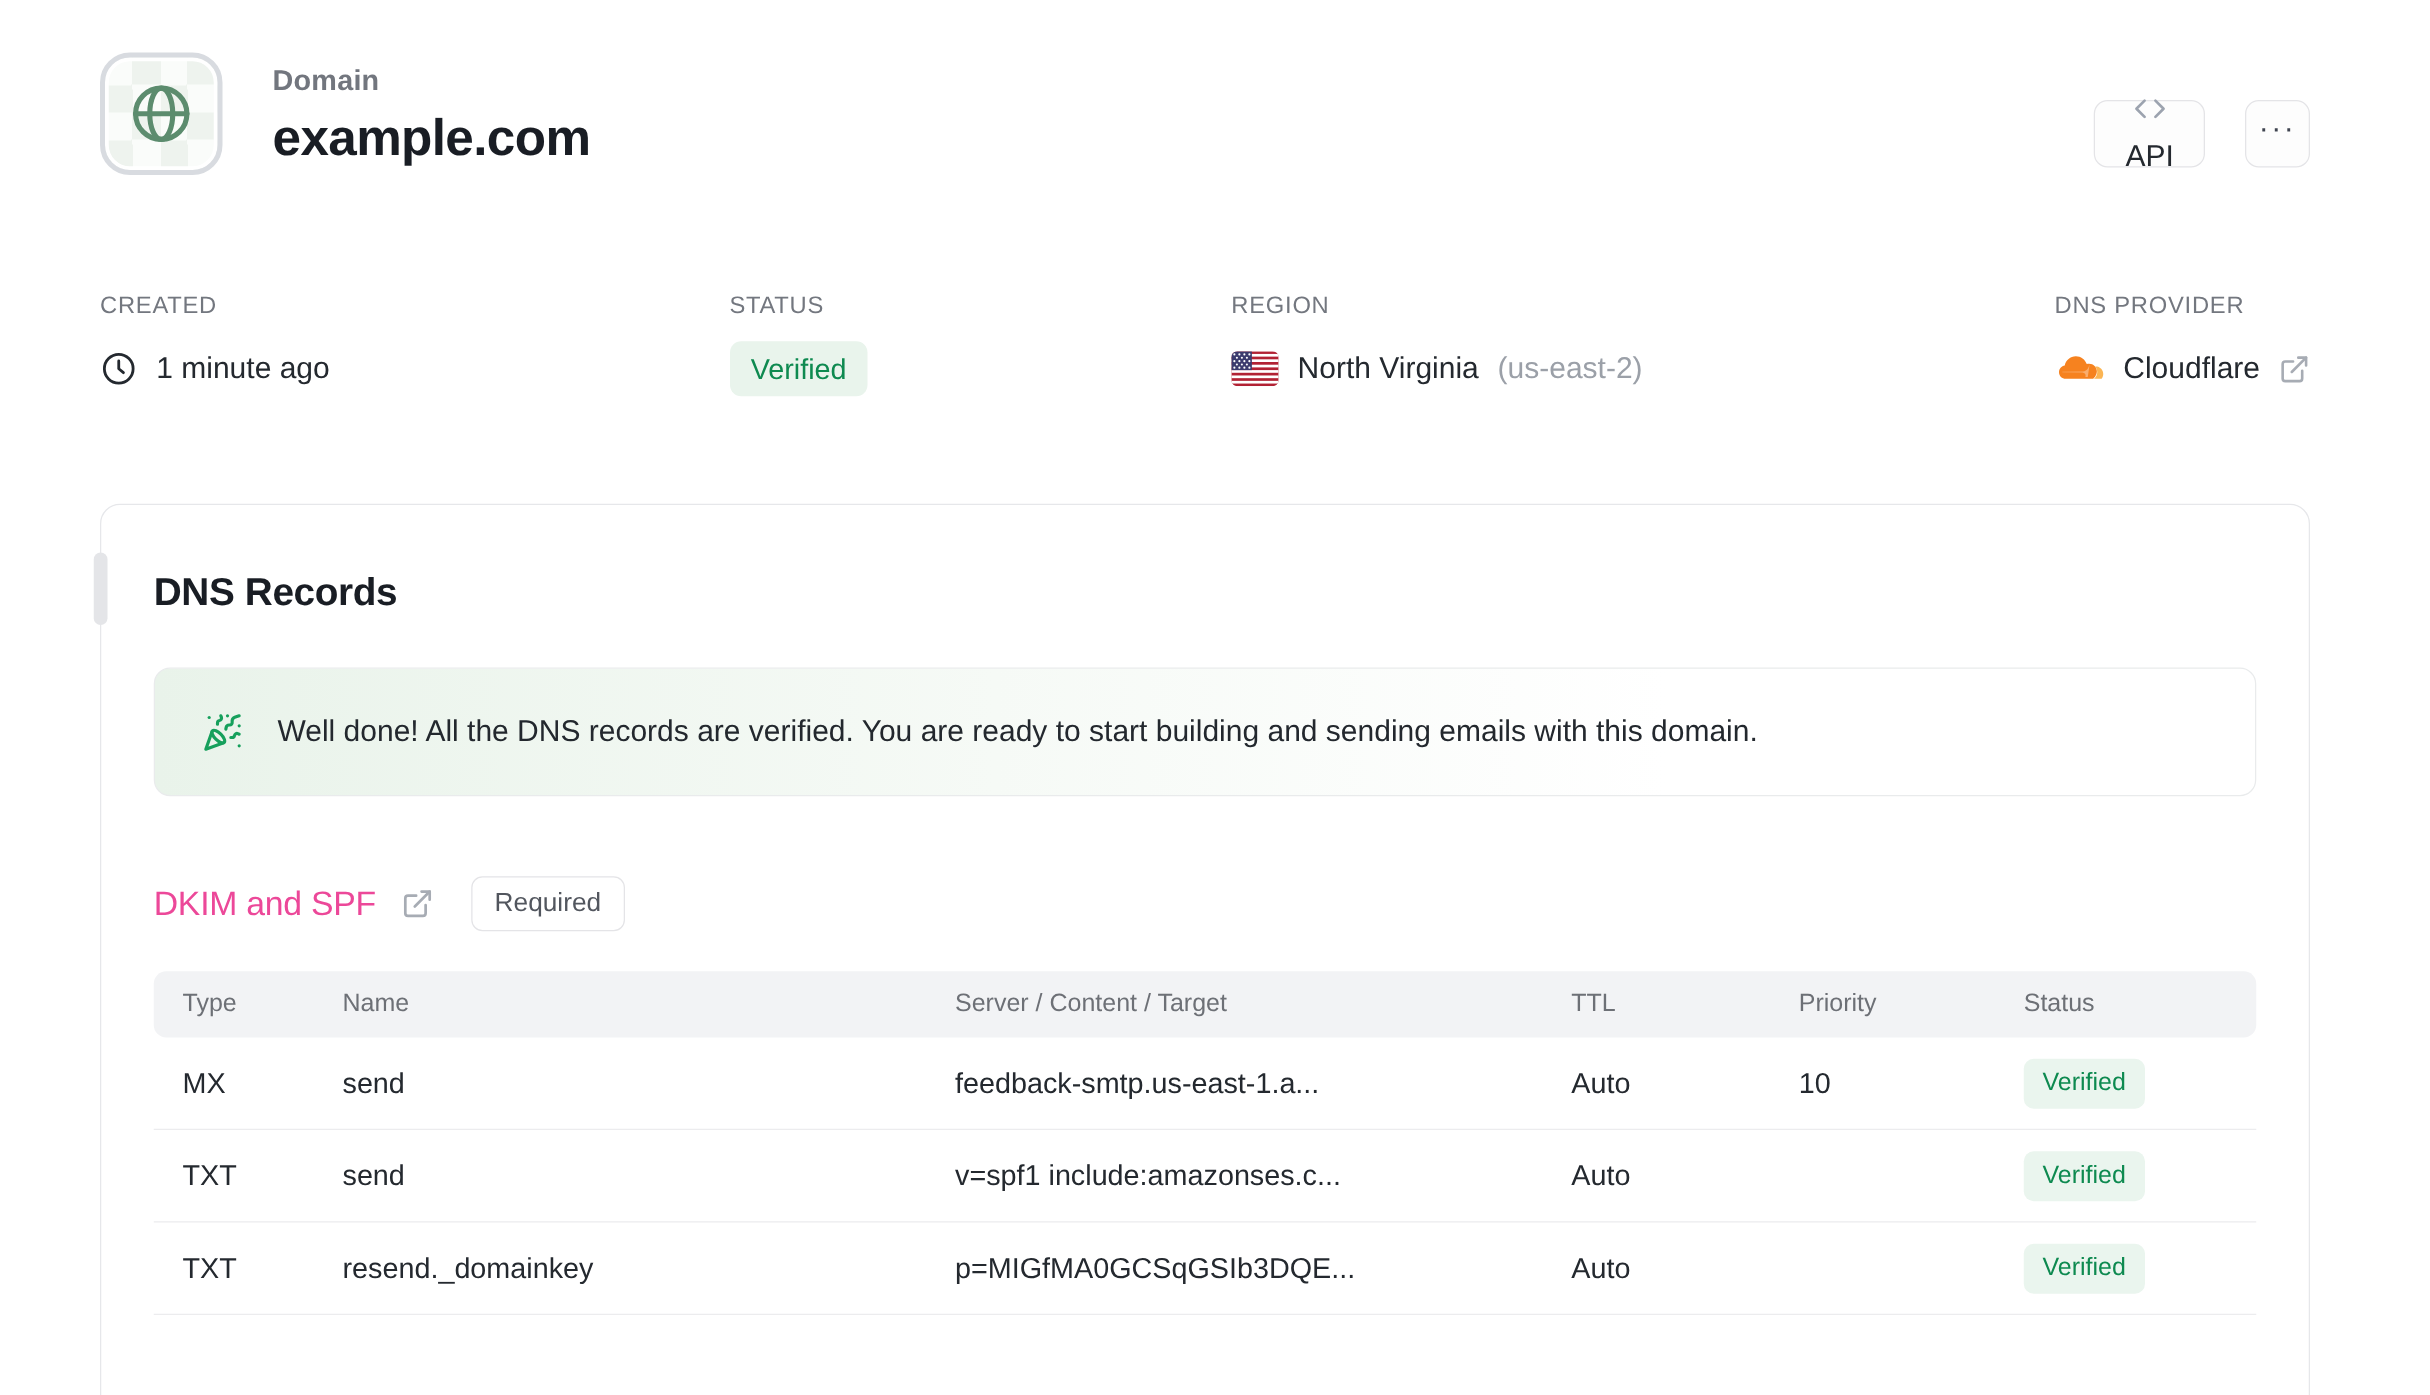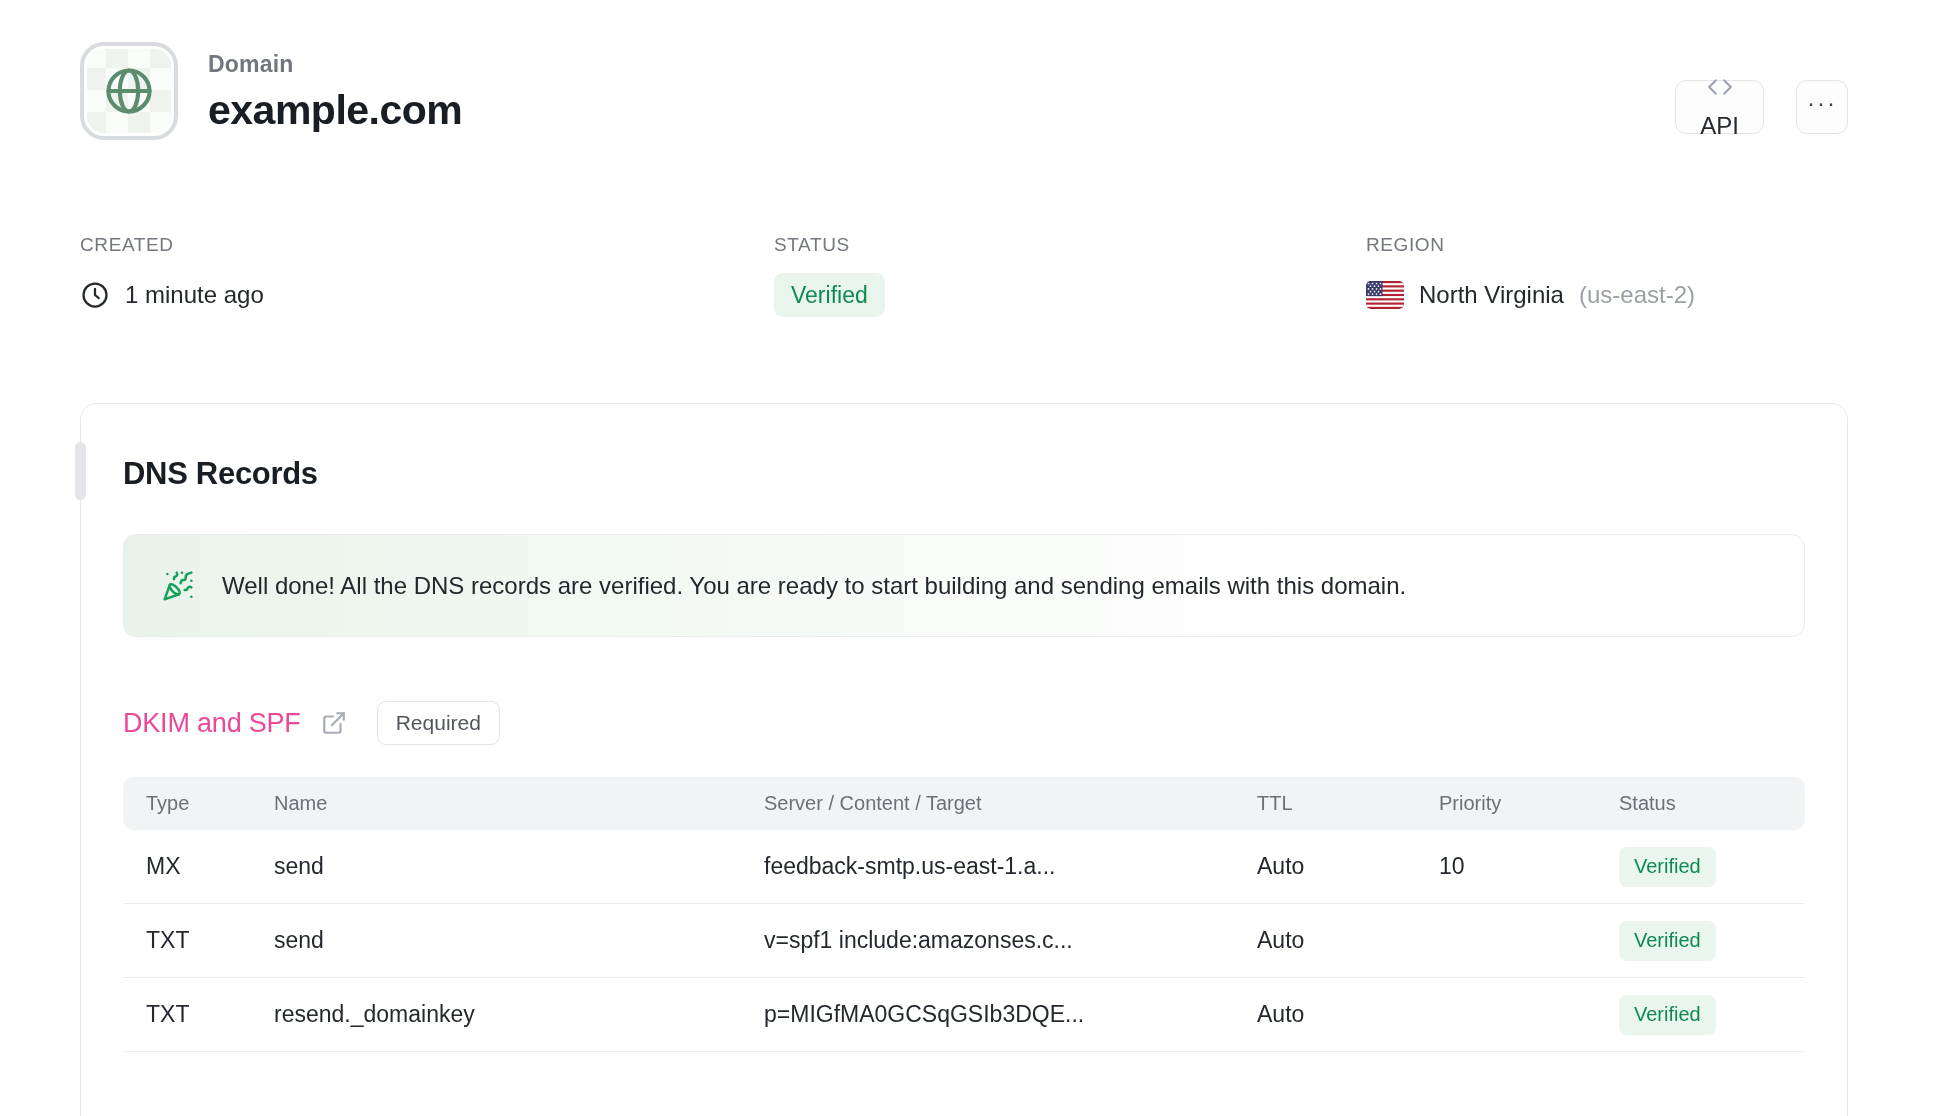--- a/index.html
+++ b/index.html
@@ -11,21 +11,21 @@
   
   .header { display:flex; align-items:flex-start; }
   .domain-avatar {
     width:98px; height:98px; border-radius:24px;
     border:4px solid #d8dbe0;
     background:
       repeating-conic-gradient(#eef3ee 0% 25%, #fafcfa 0% 50%) 0 0 / 44px 44px;
     display:flex; align-items:center; justify-content:center;
     box-shadow: inset 0 0 0 3px #ffffff;
   }
-  .title-block { margin-left:30px; padding-top:9px; }
+  .title-block { margin-left:40px; padding-top:9px; }
   .eyebrow { font-size:23px; font-weight:700; color:#72767e; letter-spacing:.2px; }
   .page-title { font-size:41px; font-weight:700; color:#191d24; margin-top:9px; letter-spacing:-.5px; }
 
   .header-actions { margin-left:auto; display:flex; gap:32px; align-items:center; padding-top:38px; }
   .btn { display:flex; align-items:center; justify-content:center; gap:12px;
     height:54px; border:1px solid #e4e4e7; border-radius:11px; background:#fdfdfd;
     font-size:24px; color:#24292f; cursor:pointer;flex-direction:column; }
   .btn-api { padding:0 24px; }
   .btn-more { width:52px; font-size:24px; letter-spacing:2px; color:#3f4450; padding-bottom:8px; }
 
@@ -168,20 +168,40 @@
                 <circle cx="10.5" cy="13.1" r=".85"></circle>
                 <circle cx="14.5" cy="13.1" r=".85"></circle>
             </g>
           </svg>
         </span>
         <span>North Virginia</span>
         <span class="meta-muted">(us-east-2)</span>
       </div>
     </div>
 
+    <div class="meta-col-provider">
+      <div class="meta-label">DNS PROVIDER</div>
+      <div class="meta-value">
+        <span class="icon">
+          <svg width="40" height="28" viewBox="0 0 40 28">
+            <path fill="#f6821f" d="M30.5 22H8.6c-3 0-5.4-2.4-5.4-5.3 0-2.7 2-4.9 4.6-5.3C8.6 7.2 12.3 4 16.7 4c4 0 7.4 2.6 8.7 6.2.6-.2 1.2-.3 1.9-.3 3.4 0 6.2 2.7 6.2 6.1 0 3.3-2.5 5.8-3 6z"></path>
+            <path fill="#fbad41" d="M33.6 12.2c2.9.5 5 3 5 6 0 1.4-.5 2.7-1.3 3.8h-6.1c1.5-1.2 2.6-3 2.6-5.2 0-1.7-.6-3.3-1.6-4.5.4 0 .9 0 1.4-.1z" opacity=".9"></path>
+            <path fill="#ffffff" d="M24.3 20.6c.3-1 .2-2-.3-2.6-.4-.6-1.1-.9-2-1l-16-.2c-.1 0-.2-.1-.2-.2s.1-.2.2-.2l16.1-.2c1.9-.1 4-1.6 4.7-3.5l.9-2.4-.9 6.3-.6 4z" opacity=".35"></path>
+          </svg>
+        </span>
+        <span>Cloudflare</span>
+        <span class="icon">
+          <svg width="25" height="25" viewBox="0 0 24 24" fill="none" stroke="#a7acb4" stroke-width="2" stroke-linecap="round" stroke-linejoin="round">
+            <path d="M18 13v6a2 2 0 0 1-2 2H5a2 2 0 0 1-2-2V8a2 2 0 0 1 2-2h6"></path>
+            <polyline points="15 3 21 3 21 9"></polyline>
+              <line x1="10" y1="14" x2="21" y2="3"></line>
+          </svg>
+        </span>
+      </div>
+    </div>
   </div>
 
   <div class="card">
     <div class="card-tab"></div>
     <div class="card-title">DNS Records</div>
 
     <div class="success-banner">
       <span class="icon">
         <svg width="32" height="32" viewBox="0 0 24 24" fill="none" stroke="#16a05c" stroke-width="1.9" stroke-linecap="round" stroke-linejoin="round">
           <path d="M5.8 11.3 2 22l10.7-3.79"></path>

